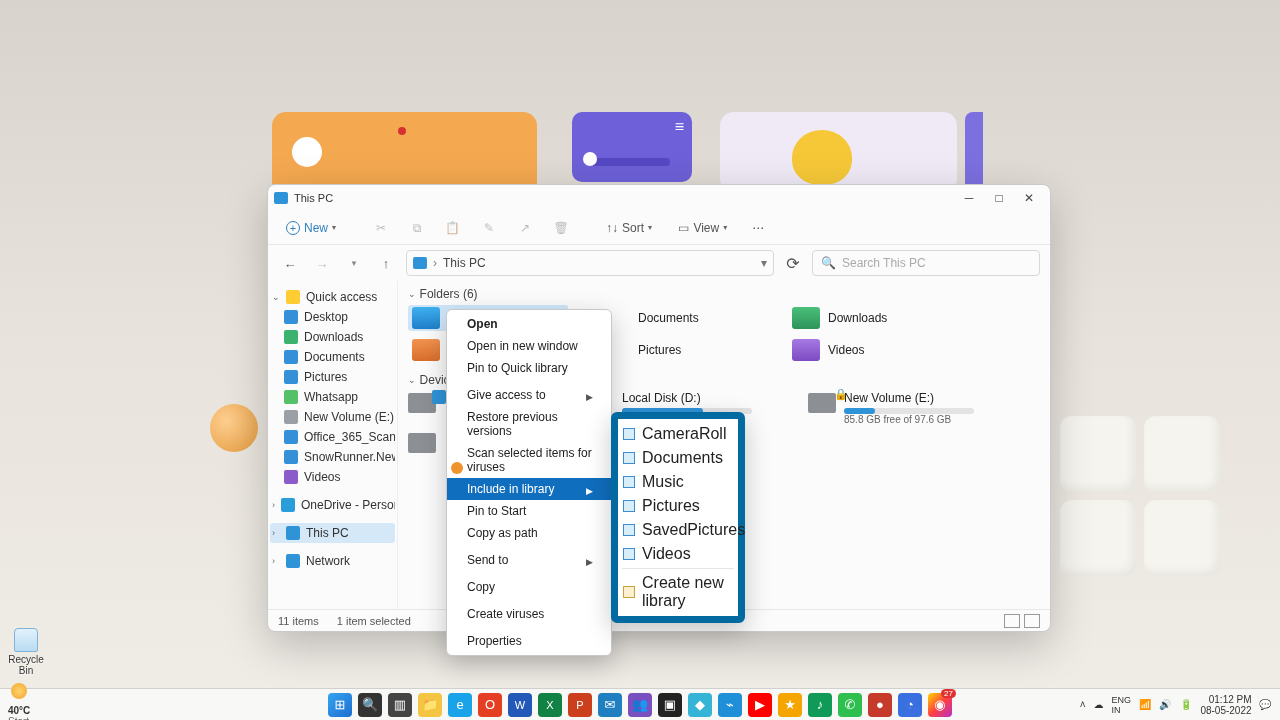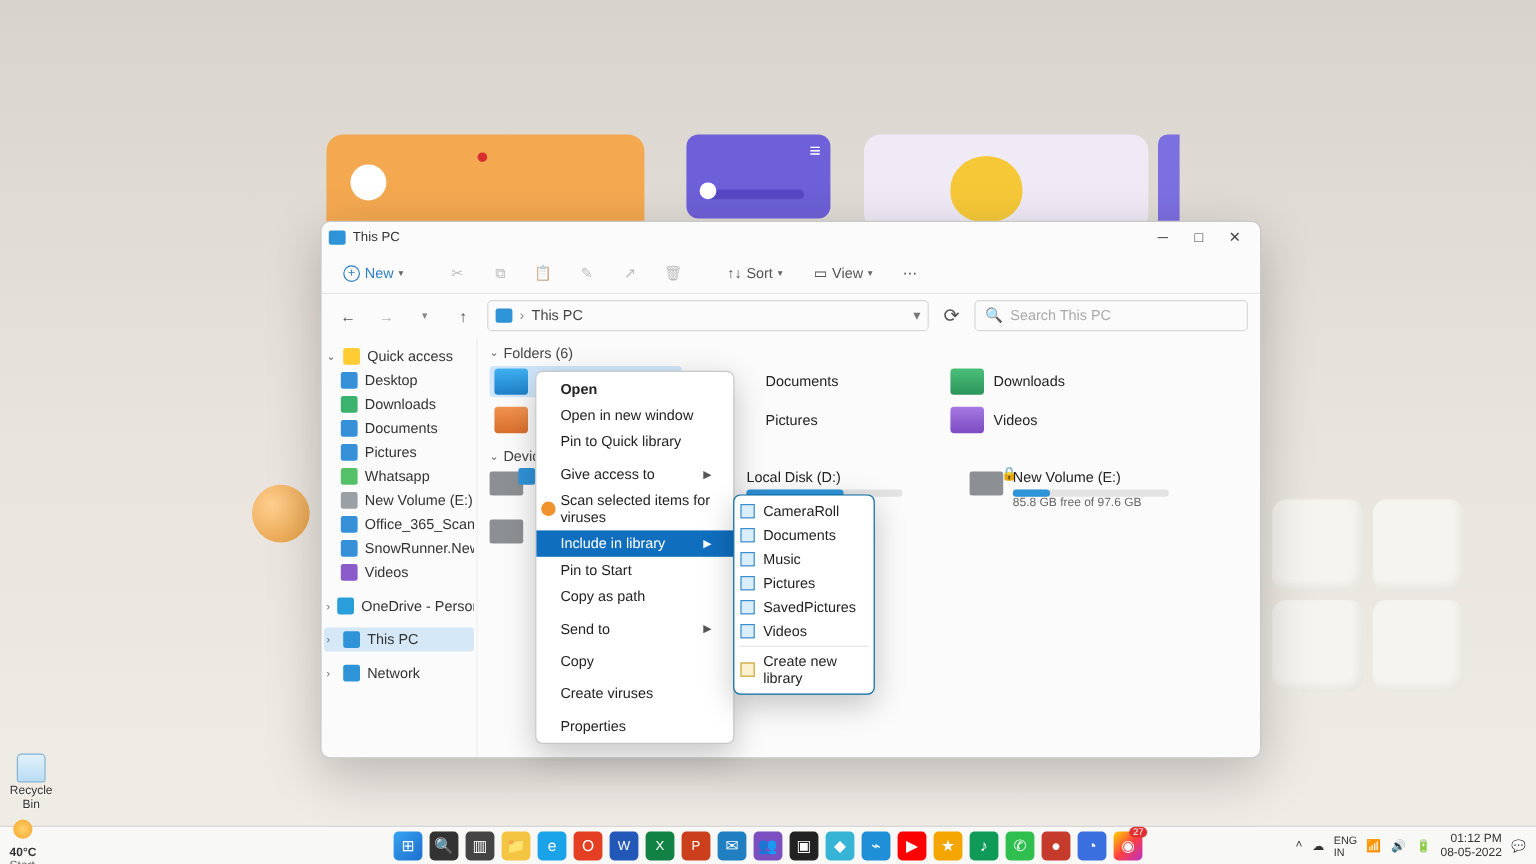--- a/index.html
+++ b/index.html
@@ -82,28 +82,28 @@
 .drivebar{width:130px;height:6px;background:#e3e3e3;border-radius:3px;margin-top:3px;position:relative;}
 .drivebar .fill{position:absolute;left:0;top:0;bottom:0;background:#2f93d8;border-radius:3px;}
 .drt{font-size:10px;color:#666;margin-top:0;}
 
 .status{height:22px;border-top:1px solid #e7e7e7;display:flex;align-items:center;padding:0 10px;font-size:11px;color:#555;gap:18px;}
 .status .viewtoggles{margin-left:auto;display:flex;gap:4px;}
 .status .vt{width:16px;height:14px;border:1px solid #999;}
 
 
 .ctxmenu{position:absolute;left:446px;top:309px;width:166px;background:#fff;border:1px solid #c8c8c8;border-radius:6px;box-shadow:0 8px 26px rgba(0,0,0,.22);padding:3px 0;font-size:12px;z-index:50;}
-.ctxmenu .mi{padding:4px 18px 4px 20px;display:flex;align-items:center;gap:6px;color:#222;position:relative;}
+.ctxmenu .mi{padding:4px 18px 4px 20px;display:flex;align-items:flex-end;gap:6px;color:#222;position:relative;}
 .ctxmenu .mi.bold{font-weight:600;}
 .ctxmenu .mi.hov{background:#106ebe;color:#fff;}
 .ctxmenu .mi .arrow{margin-left:auto;font-size:9px;color:#555;}
 .ctxmenu .mi.hov .arrow{color:#fff;}
 .ctxmenu .sep{height:1px;background:#e5e5e5;margin:2px 4px;}
 .ctxmenu .miicon{width:12px;height:12px;position:absolute;left:4px;border-radius:50%;}
-.submenu{position:absolute;left:611px;top:412px;width:118px;background:#fff;border:1px solid #0369a1;border-radius:6px;box-shadow:0 8px 26px rgba(0,0,0,.22);padding:3px 0;font-size:12px;z-index:51;}
+.submenu{position:absolute;left:611px;top:412px;width:134px;background:#fff;border:7px solid #0369a1;border-radius:6px;box-shadow:0 8px 26px rgba(0,0,0,.22);padding:3px 0;font-size:16px;z-index:51;}
 .submenu .mi{padding:3px 10px 3px 24px;display:flex;align-items:center;color:#222;position:relative;}
 .submenu .sqicon{position:absolute;left:5px;width:12px;height:12px;border:1px solid #3a8dd0;background:#d9edfb;}
 .submenu .sqicon.new{border-color:#caa437;background:#fbf1cf;}
 .submenu .topsep{height:1px;background:#e5e5e5;margin:2px 4px;}
 
 
 .taskbar{position:absolute;left:0;right:0;bottom:0;height:32px;background:rgba(248,248,248,.92);border-top:1px solid #d0d0d0;display:flex;align-items:center;backdrop-filter:blur(6px);}
 .weather{display:flex;align-items:center;gap:6px;padding:0 8px;font-size:10px;color:#333;line-height:11px;flex-direction:column;}
 .weather .sun{width:16px;height:16px;border-radius:50%;background:radial-gradient(circle,#ffd26a,#f2a52e);} 
 .center{position:absolute;left:50%;transform:translateX(-50%);display:flex;gap:6px;}
@@ -314,36 +314,47 @@
         </div>
       </div>
       <div class="row" style="margin-top:6px;">
         <div class="drive">
           <div class="driveicon"></div>
         </div>
       </div>
     </div>
   </div>
 
+  <div class="status">
+    <span>11 items</span>
+    <span>1 item selected</span>
+    <div class="viewtoggles">
+      <div class="vt"></div>
+      <div class="vt"></div>
+    </div>
+  </div>
 </div>
 
 <div class="ctxmenu">
   <div class="mi bold">
       <span>Open</span>
     </div>
   <div class="mi">
       <span>Open in new window</span>
     </div>
   <div class="mi">
       <span>Pin to Quick library</span>
     </div>
   <div class="sep"></div>
   <div class="mi">
       <span>Give access to</span>
       <span class="arrow">▶</span>
+    </div>
+  <div class="mi">
+      <span>Restore previous versions</span>
     </div>
   <div class="mi">
       <span class="miicon" style="background:#f0932e;"></span>
       <span>Scan selected items for viruses</span>
     </div>
   <div class="mi hov">
       <span>Include in library</span>
       <span class="arrow">▶</span>
     </div>
   <div class="mi">

